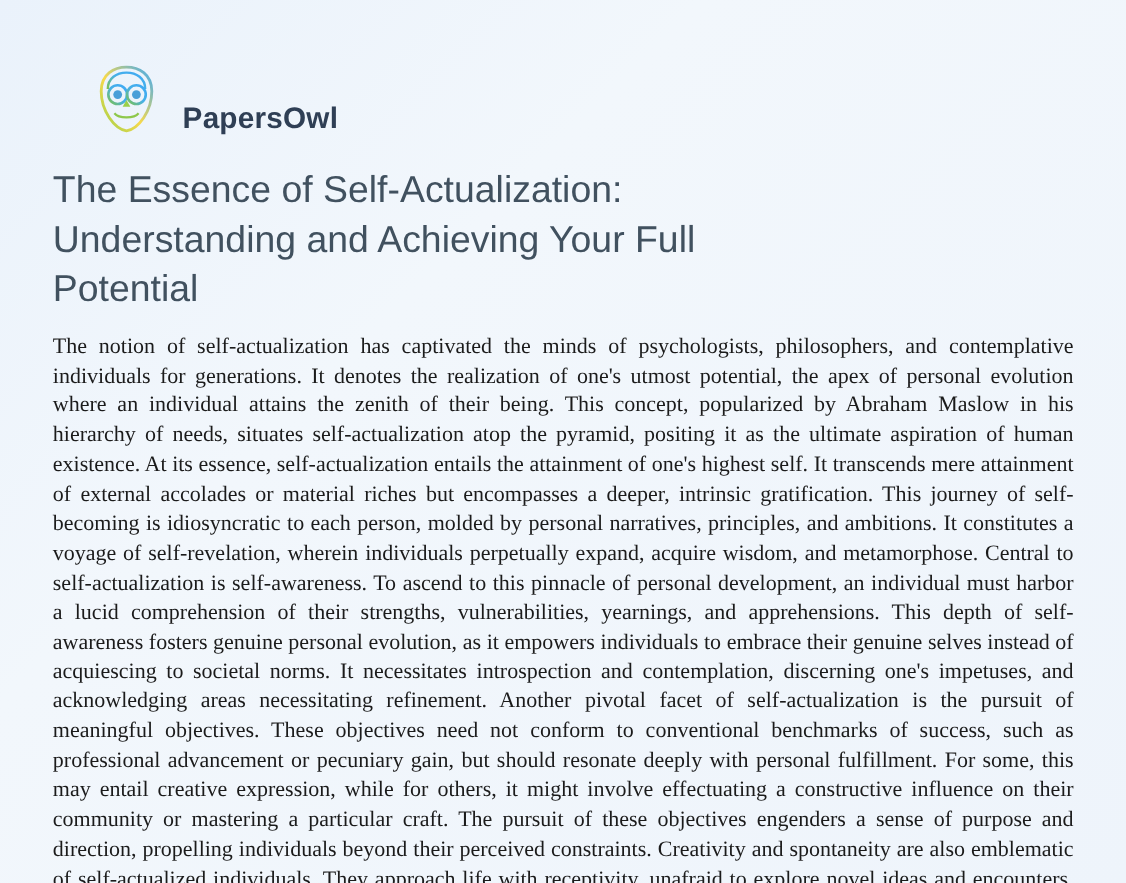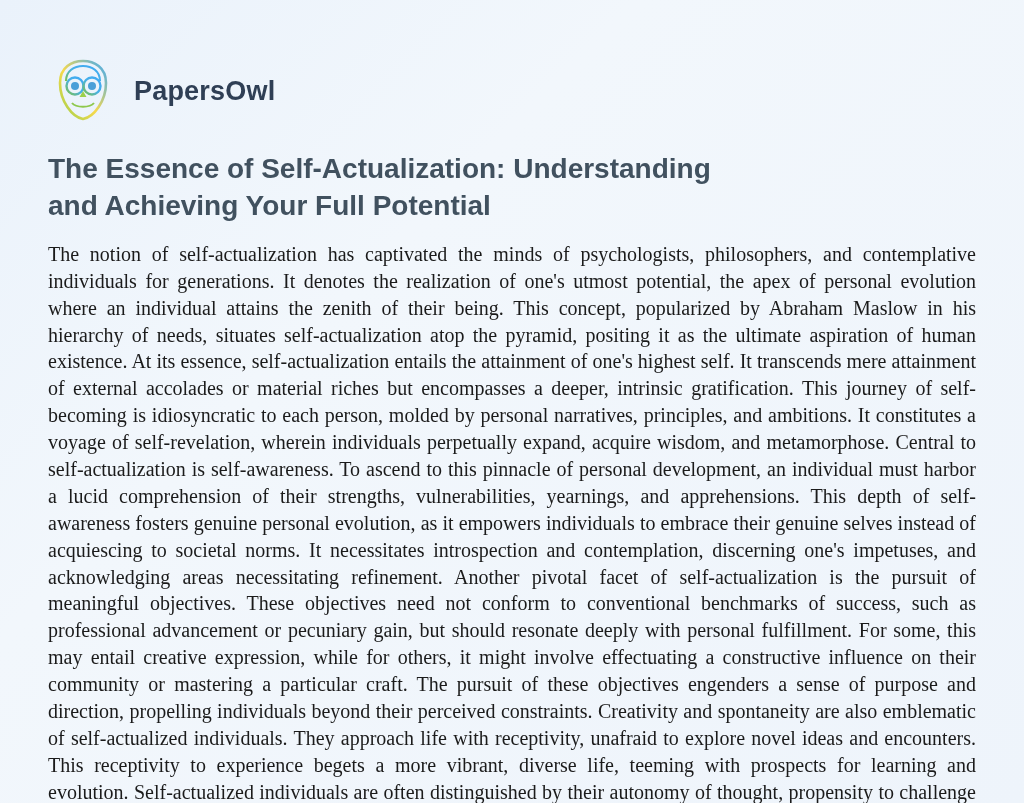--- a/index.html
+++ b/index.html
@@ -15,22 +15,23 @@
   }
   .page {
     position: relative;
     width: 1024px;
     height: 803px;
     box-sizing: border-box;
     padding: 0;
   }
   .header {
     display: flex;
-    align-items: center;
+    align-items: flex-end;
     padding: 55px 0 0 40px;
+    margin-left: 32px;
   }
   .logo-wrap {
     width: 86px;
     flex: 0 0 86px;
     display: flex;
     justify-content: center;
     align-items: flex-start;
     padding-top: 2px;
   }
   .owl {
@@ -55,24 +56,24 @@
     font-size: 15.5px;
     line-height: 1.45;
     color: #9fb4cc;
     max-width: 790px;
     word-break: break-word;
     font-family: "Liberation Sans", sans-serif;
   }
   .title {
     margin: 28px 0 0 48px;
     width: 700px;
-    font-size: 28px;
+    font-size: 34px;
     line-height: 1.32;
     color: #41515f;
-    font-weight: bold;
+    font-weight: normal;
     font-family: "Liberation Sans", sans-serif;
   }
   .body-text {
     margin: 16px 48px 0 48px;
     font-family: "Liberation Serif", serif;
     font-size: 20px;
     line-height: 1.345;
     color: #1b1b1b;
     text-align: justify;
     text-justify: inter-word;

